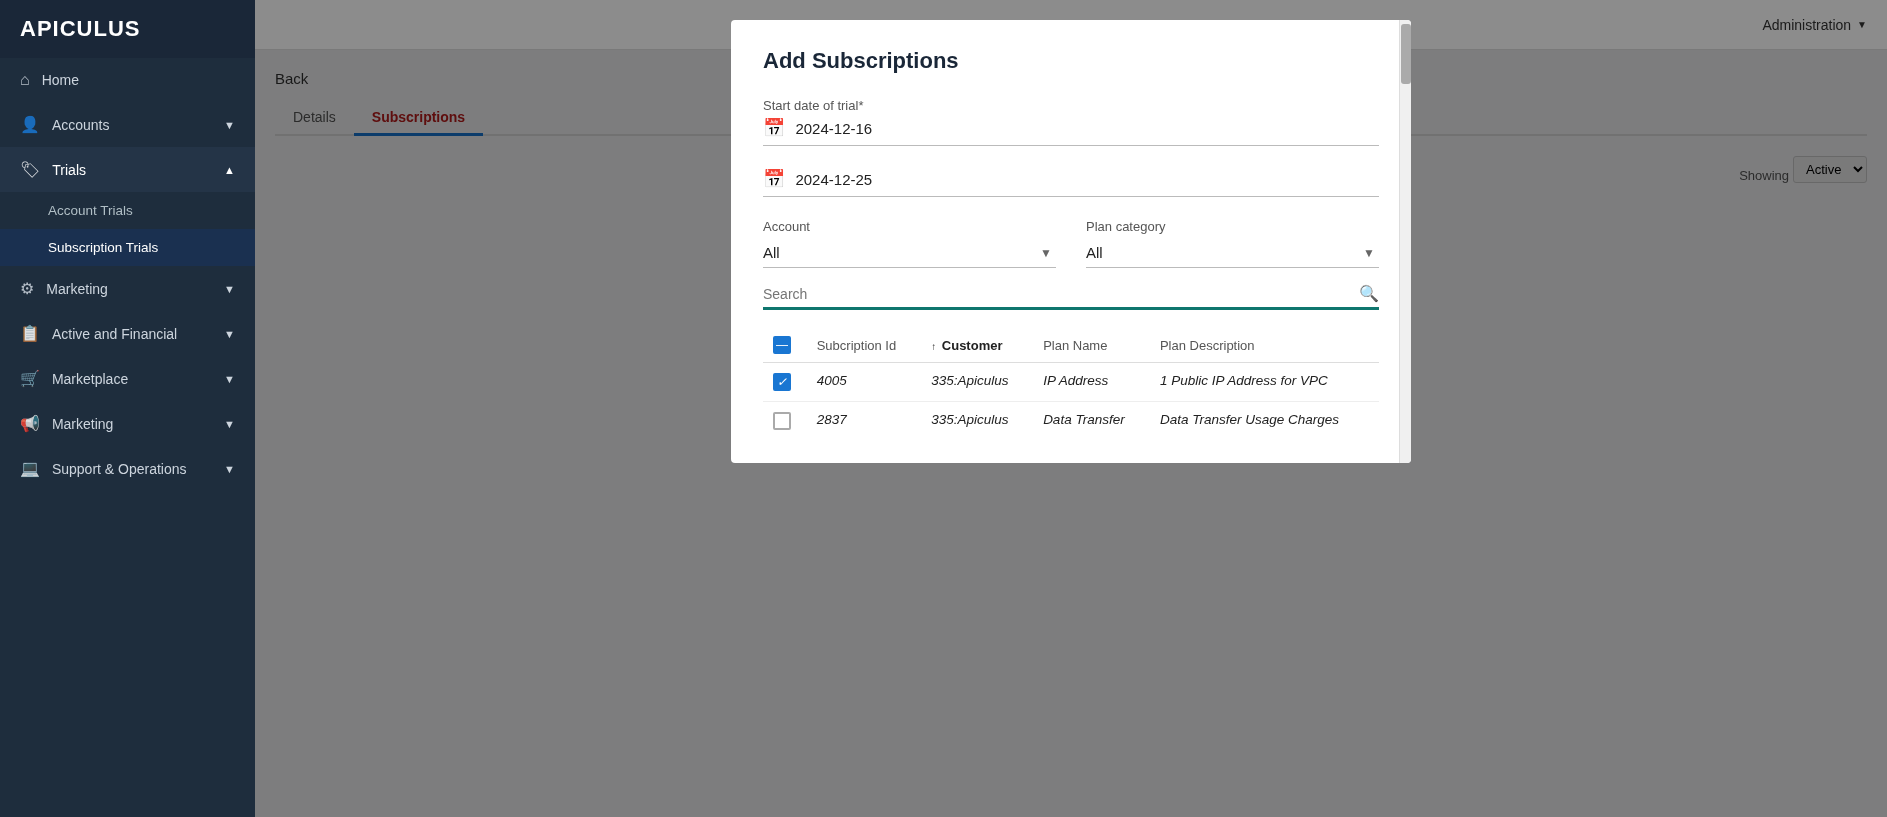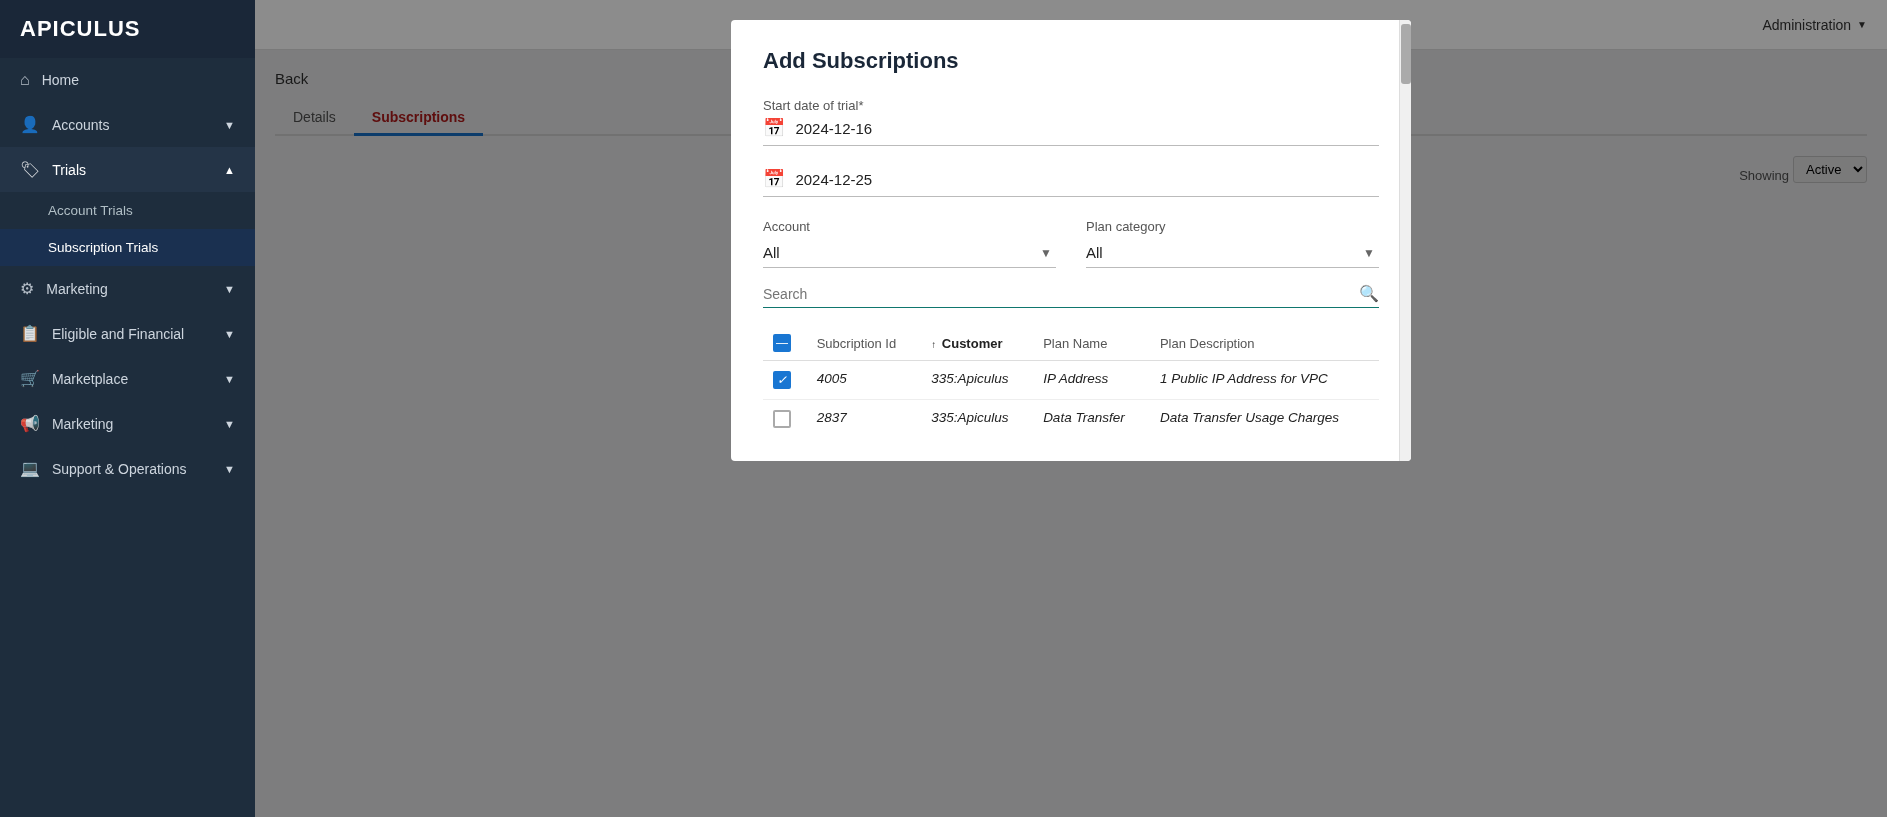--- a/index.html
+++ b/index.html
@@ -230,21 +230,21 @@
       top: 50%;
       transform: translateY(-50%);
       font-size: 12px;
       color: #666;
       pointer-events: none;
     }
 
     .search-row {
       display: flex;
       align-items: center;
-      border-bottom: 1px solid #0f766e;
+      border-bottom: 3px solid #0f766e;
       margin-bottom: 18px;
       padding-bottom: 4px;
     }
     .search-row input {
       flex: 1;
       border: none;
       outline: none;
       font-size: 14px;
       color: #333;
       background: transparent;
@@ -370,21 +370,21 @@
   </div>
 
   <div class="sidebar-item">
     <span class="icon">⚙</span>
     <span>Marketing</span>
     <span class="chevron">▼</span>
   </div>
 
   <div class="sidebar-item">
     <span class="icon">📋</span>
-    <span>Eligible and Financial</span>
+    <span>Active and Financial</span>
     <span class="chevron">▼</span>
   </div>
 
   <div class="sidebar-item">
     <span class="icon">🛒</span>
     <span>Marketplace</span>
     <span class="chevron">▼</span>
   </div>
 
   <div class="sidebar-item">

